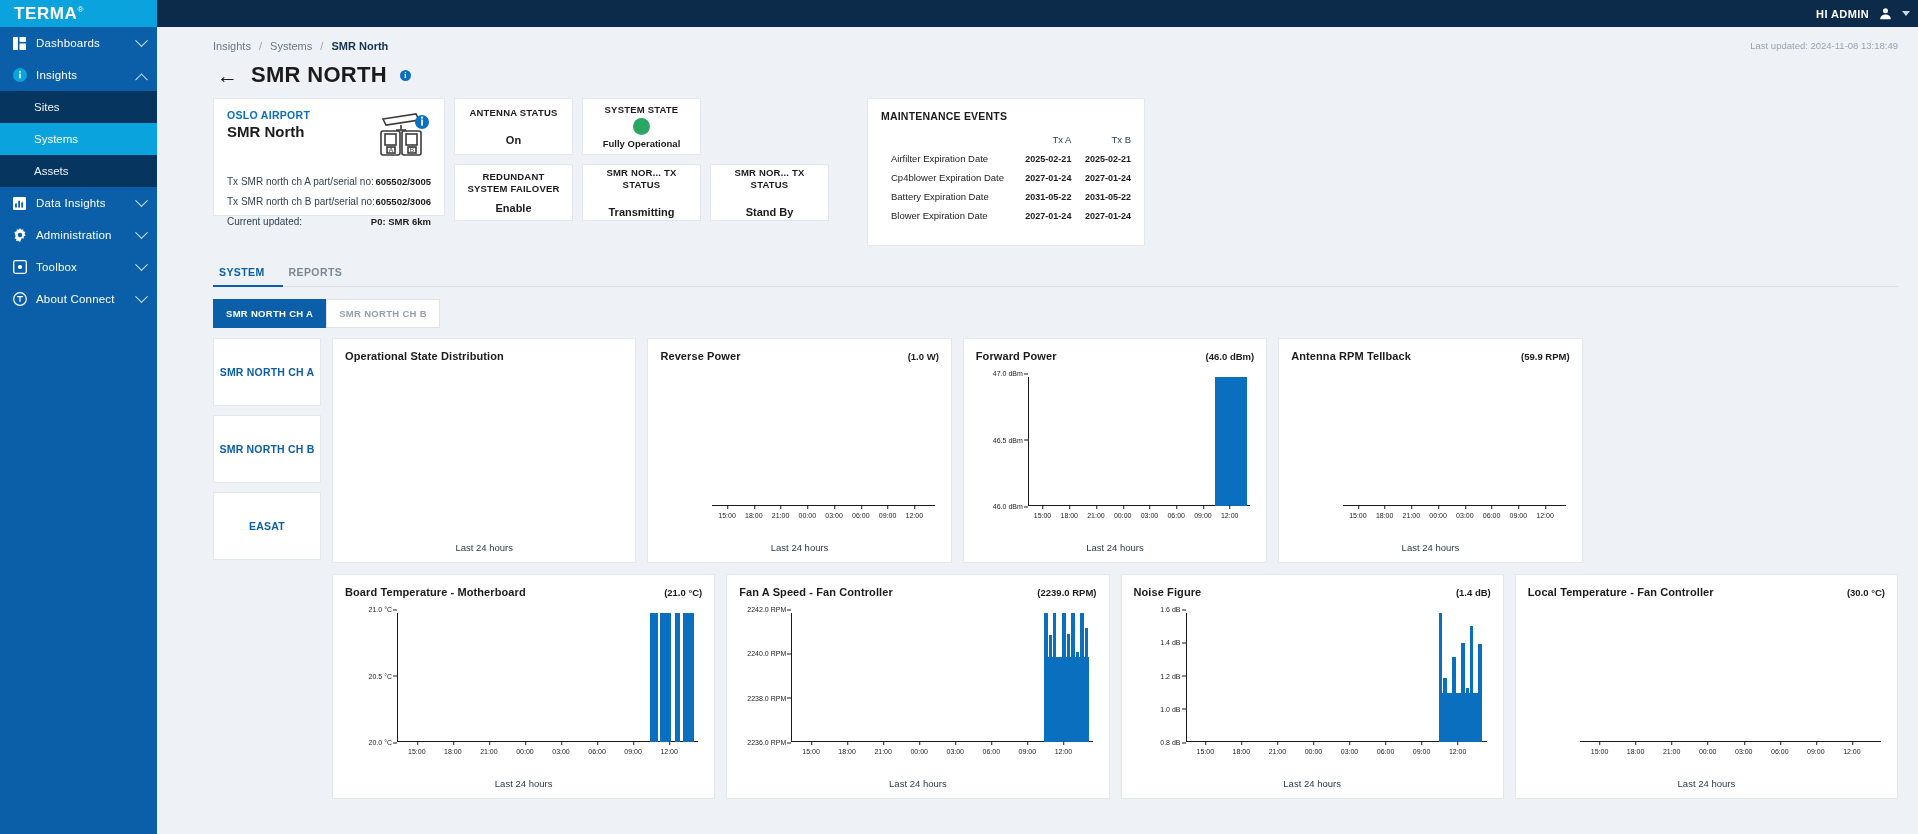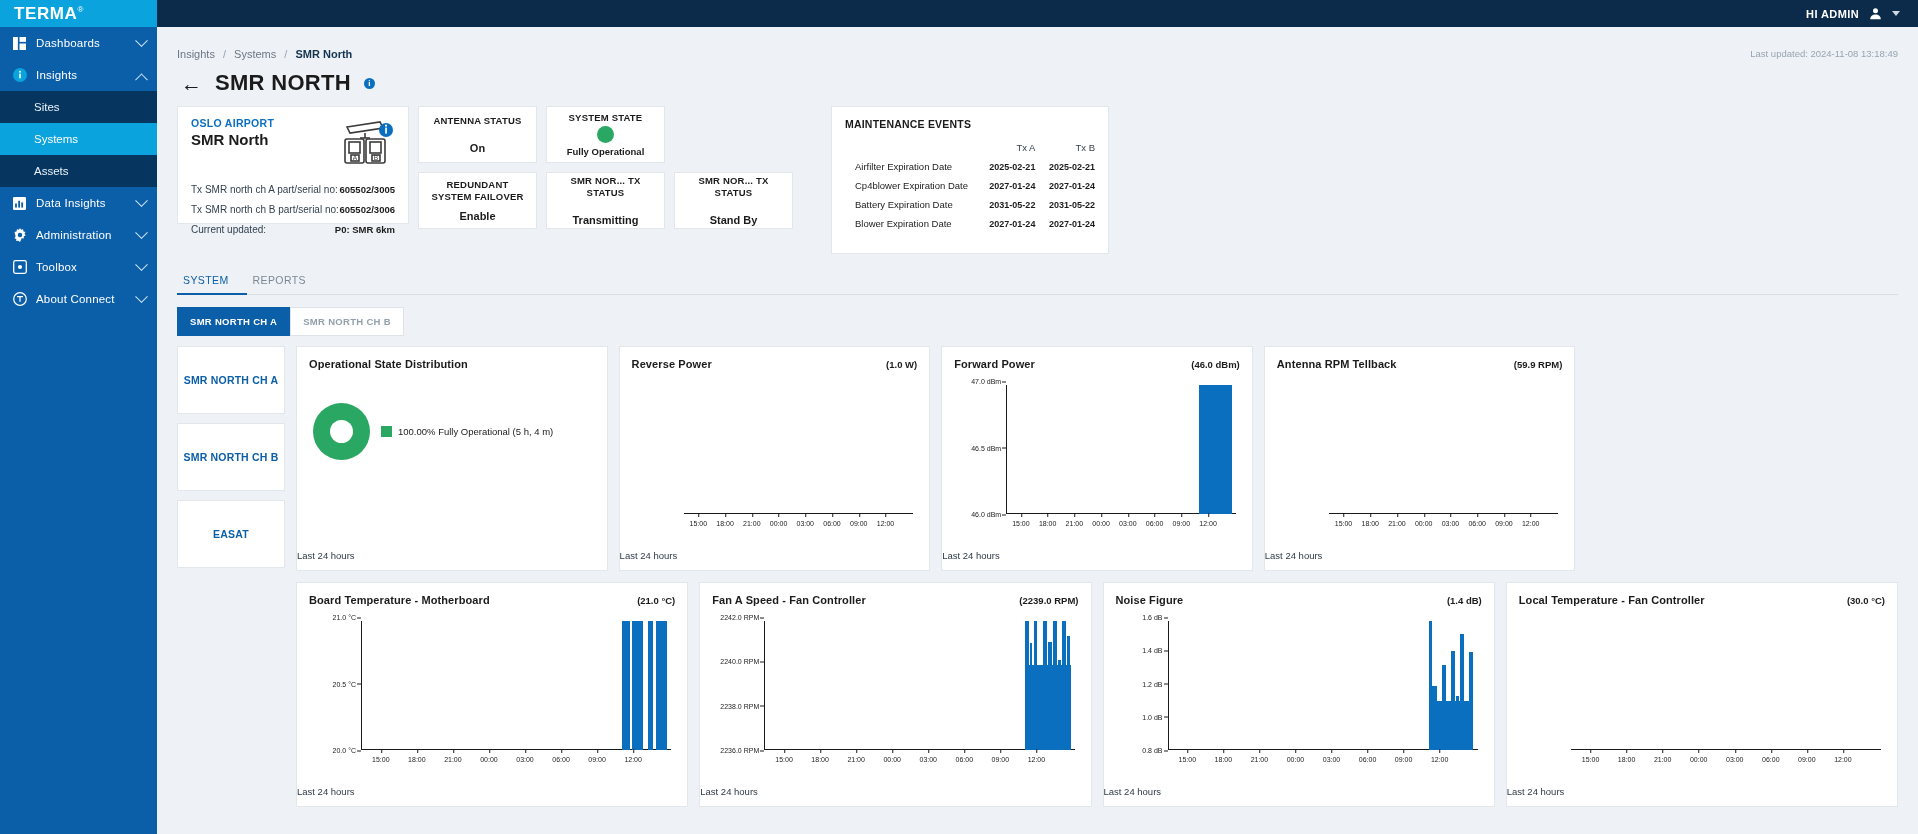--- a/index.html
+++ b/index.html
@@ -18,21 +18,21 @@
     flex: 0 0 27px; position: relative;
   }
   .topbar-brandzone {
     width: 157px; height: 27px; background: #0aa3dd;
     display: flex; align-items: center; padding-left: 14px;
   }
   .brand { color: #fff; font-weight: bold; font-size: 17px; letter-spacing: .6px; }
   .brand sup { font-size: 8px; vertical-align: super; font-weight: normal; }
   .topbar-right {
     margin-left: auto; display: flex; align-items: center; gap: 9px;
-    padding-right: 18px; color: #fff;
+    padding-right: 8px; color: #fff;
   }
   .hi-admin { font-size: 11px; font-weight: bold; letter-spacing: .4px; }
   .avatar-ico { width: 15px; height: 15px; display: block; }
   .caret { width: 0; height: 0; border-left: 4px solid transparent;
            border-right: 4px solid transparent; border-top: 5px solid #cfd8e3; }
 
   .body-row { display: flex; flex: 1 1 auto; min-height: 0; }
 
   
   .sidebar {
@@ -51,21 +51,21 @@
   }
   .nav-item .chev.up { transform: rotate(-135deg) translate(-3px,-3px); }
   .sub-item {
     height: 32px; display: flex; align-items: center; padding-left: 34px;
     color: #eaf3fb; font-size: 11.5px; background: #06365f; cursor: pointer;
   }
   .sub-item.active { background: #0aa3dd; color: #fff; }
 
   
   .main { flex: 1 1 auto; min-width: 0; overflow: hidden;
-          background: #eef2f6; padding: 8px 20px; position: relative; }
+          background: #eef2f6; padding: 0 20px; position: relative; margin-left: 36px; }
 
   .crumbbar { display: flex; align-items: center; height: 30px; padding-top: 7px; }
   .crumbs { font-size: 11px; color: #6b7785; }
   .crumbs b { color: #13334f; }
   .crumbs span.sep { margin: 0 5px; color: #97a3b0; }
   .lastupd { margin-left: auto; font-size: 9.5px; color: #98a4b1; }
 
   .titlebar { display: flex; align-items: center; gap: 13px; margin: 5px 0 10px 4px; }
   .backarrow { font-size: 21px; color: #1b1b1b; line-height: 1; cursor: pointer; }
   .page-title { font-size: 22px; font-weight: bold; letter-spacing: .3px; }
@@ -104,21 +104,21 @@
   table.maint-tbl th { font-size: 9.5px; font-weight: normal; color: #33414f;
                        text-align: right; padding: 3px 0 4px 10px; }
   table.maint-tbl th:first-child { text-align: left; }
   table.maint-tbl td { font-size: 9px; padding: 4px 0 4px 10px; text-align: right; }
   table.maint-tbl td:first-child { text-align: left; font-size: 9.5px; color: #1b1b1b; font-weight: normal; }
   table.maint-tbl td.num { font-weight: bold; }
 
   
   .tabstrip { border-bottom: 1px solid #d7dee5; margin-top: 12px; display: flex; gap: 0; }
   .tab {
-    font-size: 10.5px; font-weight: normal; letter-spacing: .4px; color: #7b8894;
+    font-size: 10.5px; font-weight: bold; letter-spacing: .4px; color: #7b8894;
     padding: 8px 18px 7px 6px; cursor: pointer; border-bottom: 2px solid transparent;
     margin-bottom: -1px;
   }
   .tab.active { color: #0b5ea8; border-bottom-color: #0b5ea8; }
 
   .chtabs { display: flex; margin: 12px 0 10px 0; }
   .chtab {
     font-size: 9.5px; font-weight: bold; letter-spacing: .3px; padding: 8px 12px;
     border: 1px solid #dde3e9; background: #fff; color: #93a0ac; cursor: pointer;
   }
@@ -146,21 +146,21 @@
   
   .donut-wrap { display: flex; align-items: center; margin-top: 33px; gap: 11px; padding-left: 4px; }
   .donut {
     width: 57px; height: 57px; border-radius: 50%;
     background: conic-gradient(#2aa863 0 100%);
     display: flex; align-items: center; justify-content: center; flex: 0 0 57px;
   }
   .donut-hole { width: 23px; height: 23px; border-radius: 50%; background: #fff; }
   .legend { display: flex; align-items: center; gap: 6px; font-size: 9.5px; }
   .legend-sw { width: 11px; height: 11px; background: #2aa863; flex: 0 0 11px; }
-  .foot-label { position: absolute; bottom: 9px; left: 0; right: 0; text-align: left;
+  .foot-label { position: absolute; bottom: 9px; left: 0; right: 0; text-align: center;
                 font-size: 9.5px; color: #2e3a46; }
 
   
   .chart { position: absolute; left: 12px; right: 12px; top: 34px; bottom: 36px; }
   .plot { position: absolute; left: 52px; right: 4px; top: 4px; bottom: 20px; }
   .axis-y { position: absolute; left: 0; top: 0; bottom: 20px; width: 52px; }
   .ytick { position: absolute; right: 5px; font-size: 7px; color: #1b1b1b;
            transform: translateY(-50%); white-space: nowrap; }
   .ytick::after {
     content: ""; position: absolute; right: -5px; top: 50%; width: 4px;
@@ -428,29 +428,20 @@
 
         <div class="rightcol">
 
           <div class="grid-row">
 
 
             <div class="panel">
               <div class="panel-head">
                 <span class="panel-title">Operational State Distribution</span>
               </div>
-              <div class="donut-wrap">
-                <div class="donut">
-                    <div class="donut-hole"></div>
-                  </div>
-                <div class="legend">
-                  <span class="legend-sw"></span>
-                  <span>100.00% Fully Operational (5 h, 4 m)</span>
-                </div>
-              </div>
               <div class="foot-label">Last 24 hours</div>
             </div>
 
             <div class="panel">
               <div class="panel-head">
                 <span class="panel-title">Reverse Power</span>
                 <span class="panel-val">(1.0 W)</span>
               </div>
               <div class="chart noaxis">
 

